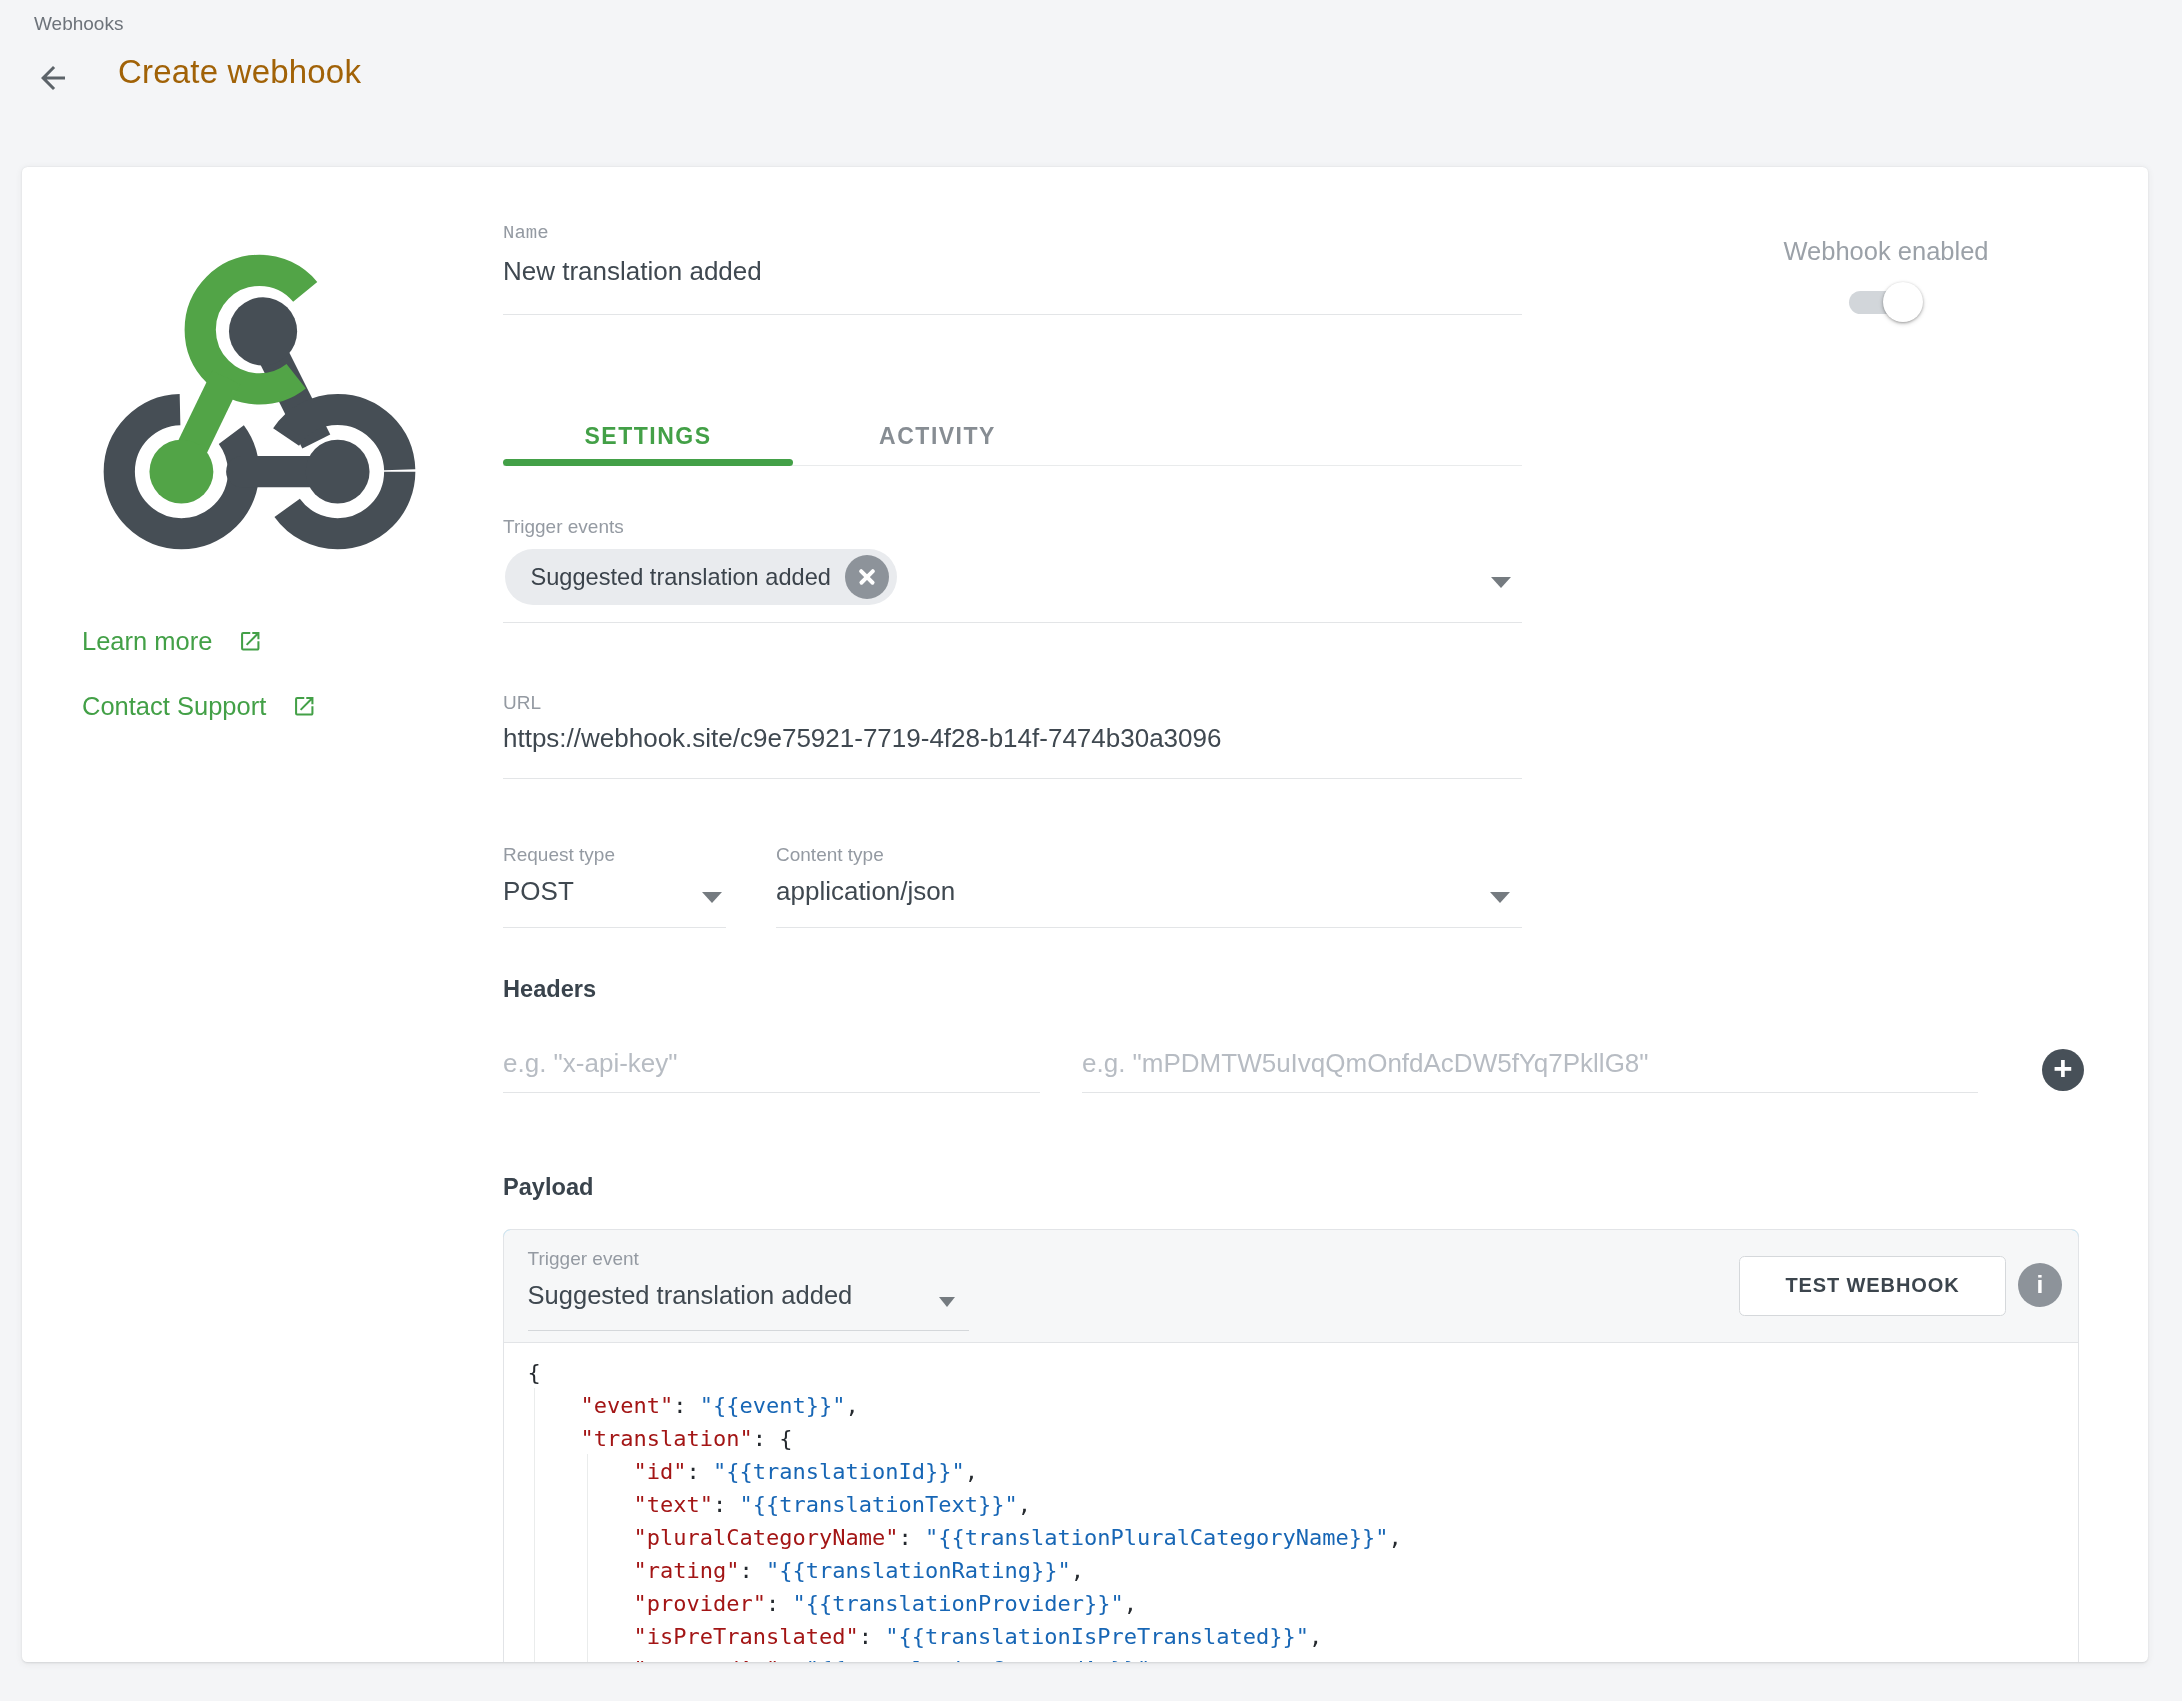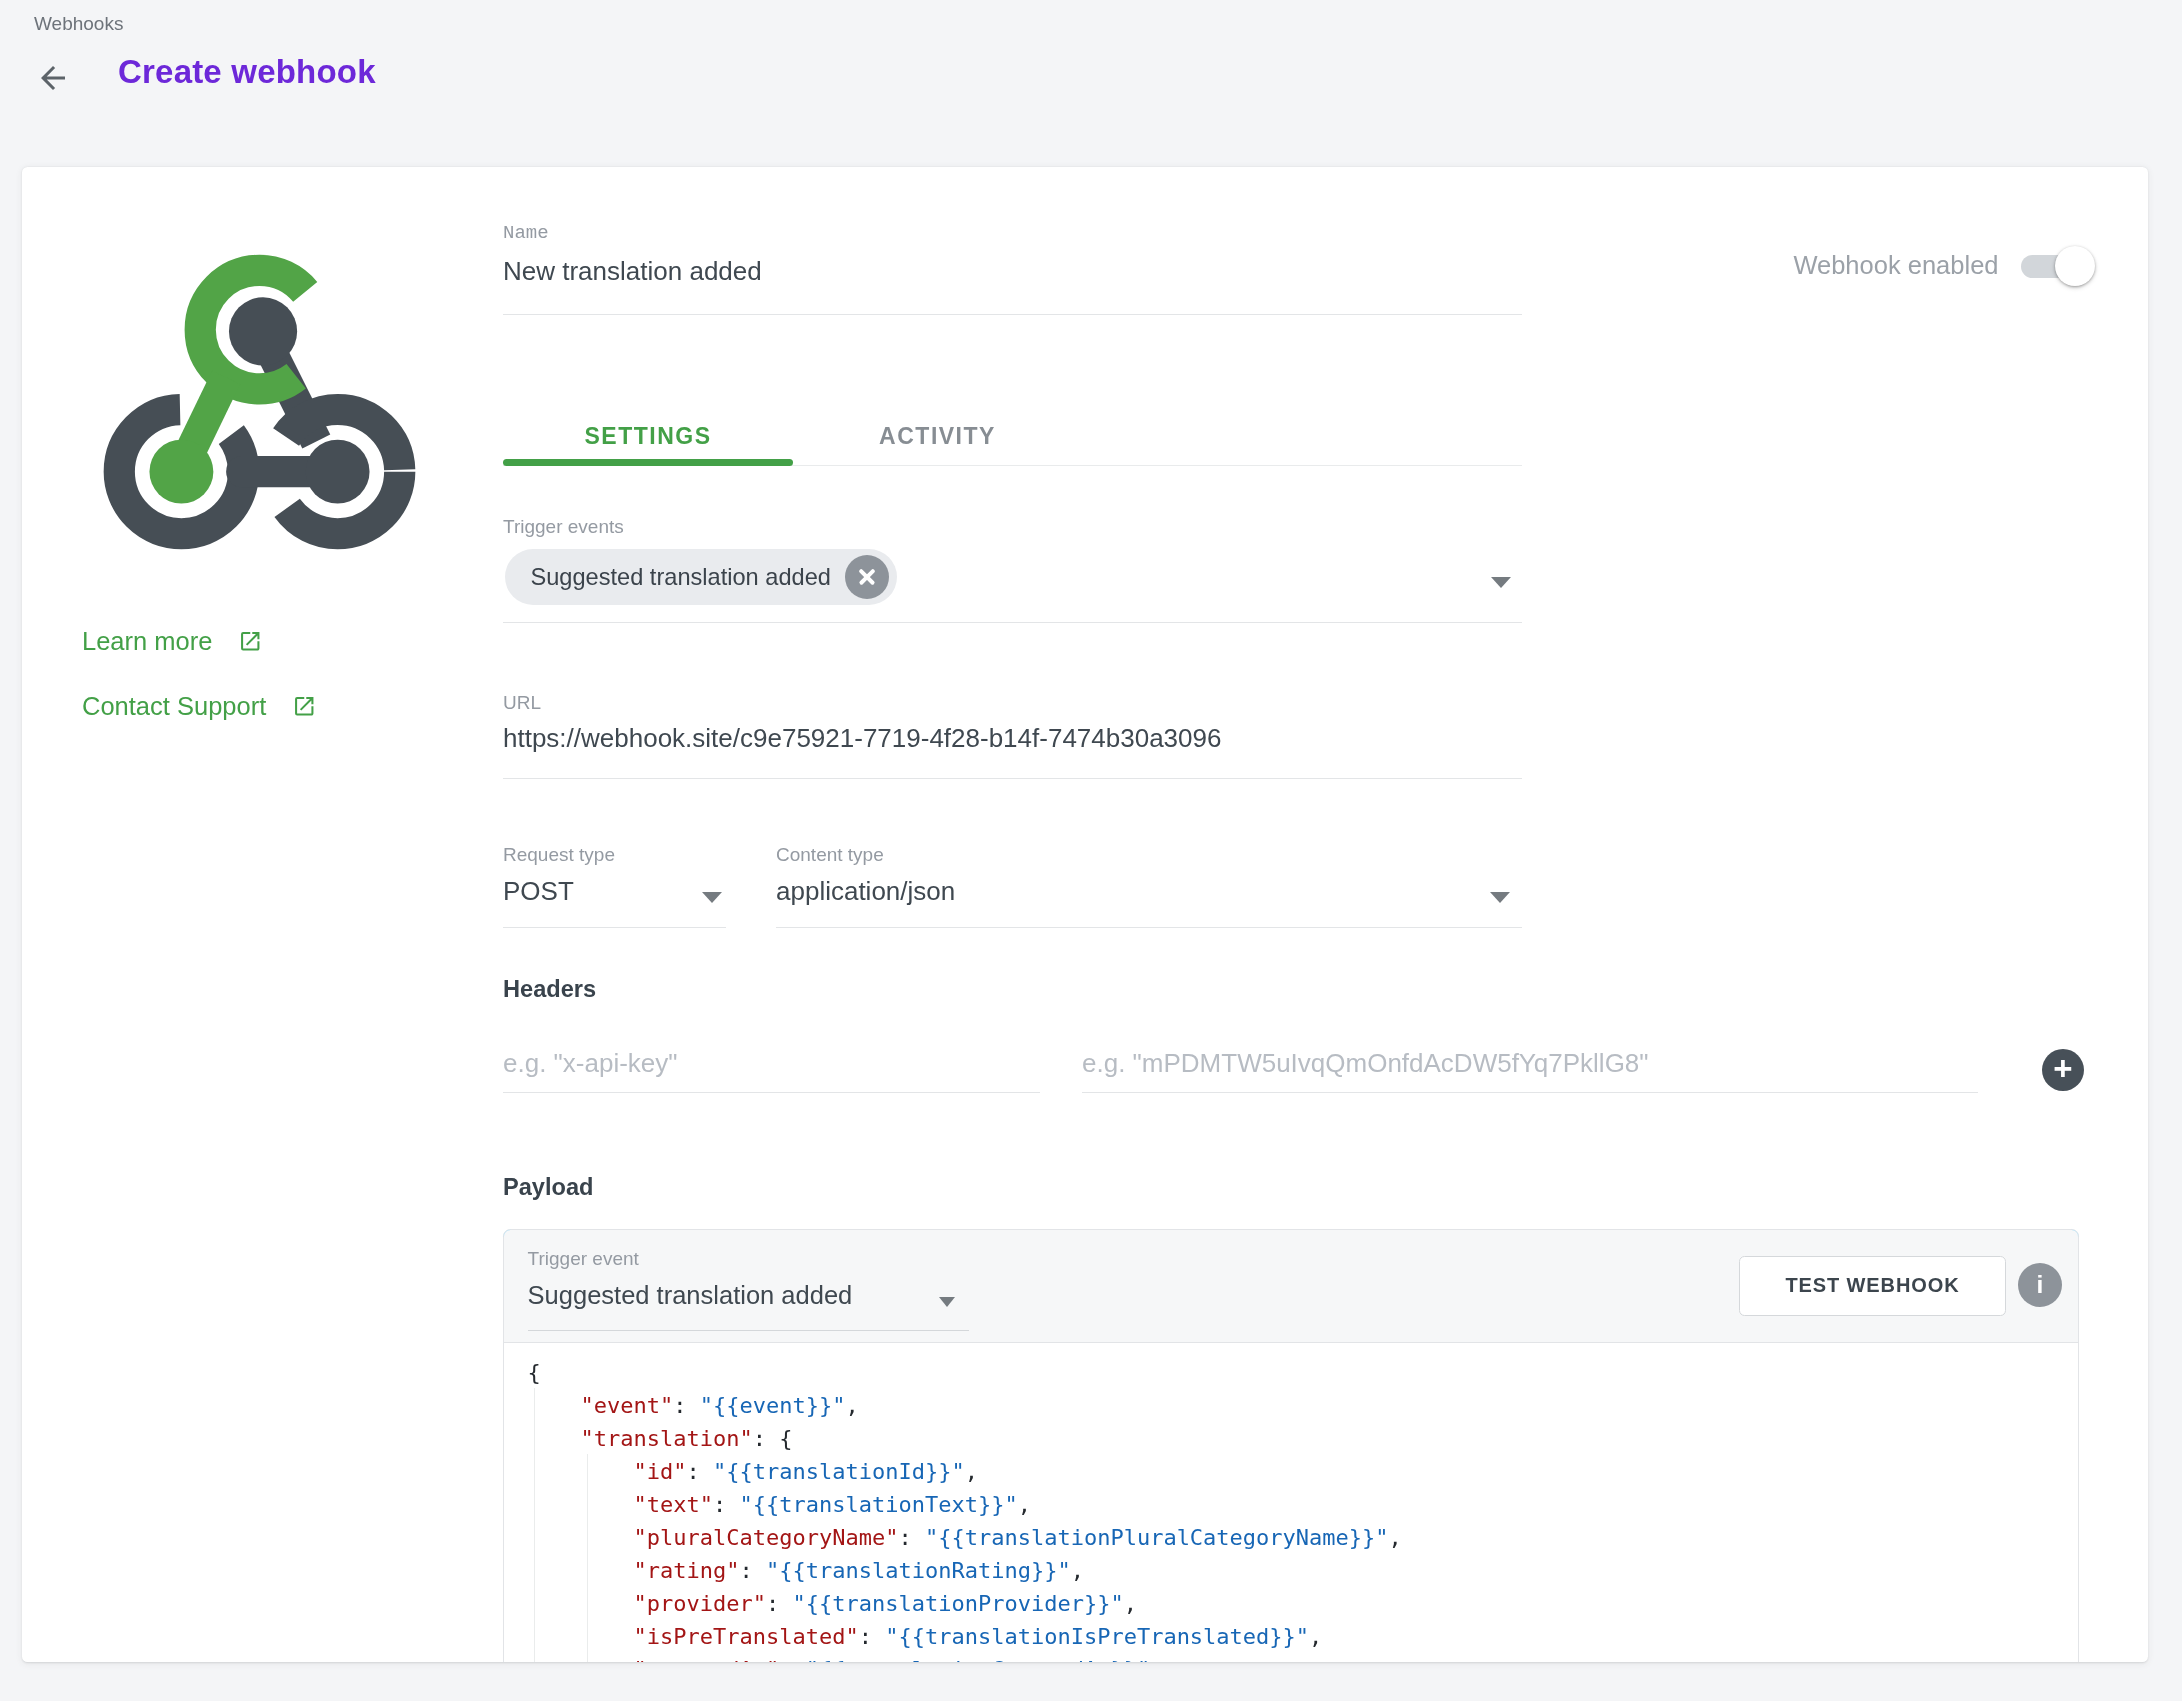--- a/index.html
+++ b/index.html
@@ -12,21 +12,21 @@
   }
   *{margin:0;padding:0;box-sizing:border-box;}
   html,body{width:2183px;height:1701px;overflow:hidden;}
   body{background:var(--page-bg);font-family:"Liberation Sans",sans-serif;color:var(--text-dark);position:relative;}
   .abs{position:absolute;}
 
   
   .breadcrumb{left:34px;top:12.7px;font-size:19px;color:#6d737a;}
   .back-btn{left:31px;top:56px;width:44px;height:44px;display:flex;align-items:center;justify-content:center;cursor:pointer;}
   .back-btn svg{width:36px;height:36px;fill:#5c6369;}
-  .page-title{left:118px;top:53px;font-size:33px;font-weight:bold;color:#6d28d9;letter-spacing:0.2px;}
+  .page-title{left:118px;top:53px;font-size:33px;font-weight:normal;color:#a16207;letter-spacing:0.2px;}
 
   
   .card{left:22px;top:167px;width:2126px;height:1495px;background:#fff;border-radius:5.5px;
         box-shadow:0 0.9px 1.8px rgba(60,64,67,.12),0 1.8px 7.3px rgba(60,64,67,.08);overflow:hidden;}
 
   
   .logo{left:60px;top:65px;width:355px;height:355px;}
   .side-link{left:60px;display:flex;align-items:center;gap:26px;color:var(--accent-green);font-size:25.5px;cursor:pointer;}
   .side-link svg{width:24.5px;height:24.5px;fill:var(--accent-green);}
   .link-learn{top:460px;}
@@ -36,21 +36,21 @@
   .f-label{font-size:19px;color:var(--text-gray);}
   .f-value{font-size:26px;color:#3f4850;}
   .rule{height:0.9px;background:var(--underline);}
   .caret{width:0;height:0;border-left:10px solid transparent;border-right:10px solid transparent;border-top:11.8px solid #757b80;}
   .caret.sm{border-left-width:8.2px;border-right-width:8.2px;border-top-width:10px;}
 
   
   .name-label{left:481px;top:55px;font-family:Liberation Mono, monospace;}
   .name-value{left:481px;top:89px;}
   .name-rule{left:481px;top:147px;width:1019px;}
-  .enabled-row{left:1655px;top:76px;width:418px;height:45px;display:flex;align-items:center;justify-content:flex-end;gap:22px;}
+  .enabled-row{left:1655px;top:76px;width:418px;height:45px;display:flex;align-items:center;justify-content:flex-end;gap:22px;flex-direction:column;}
   .enabled-label{font-size:25.5px;color:#9ba1a8;}
   .switch{position:relative;width:69px;height:27px;margin-right:5.5px;cursor:pointer;}
   .switch .track{position:absolute;left:0;top:2.7px;width:69px;height:23px;border-radius:11.8px;background:#d2d6da;}
   .switch .knob{position:absolute;right:-5.5px;top:-6.4px;width:40px;height:40px;border-radius:50%;background:#fff;
                 box-shadow:0 0.9px 2.7px rgba(0,0,0,.3),0 1.8px 5.5px rgba(0,0,0,.15);}
 
   
   .tab{top:239px;height:60px;display:flex;align-items:center;justify-content:center;
        font-size:23px;font-weight:bold;letter-spacing:1.5px;cursor:pointer;}
   .tab-settings{left:481px;width:290px;color:var(--accent-green);}

